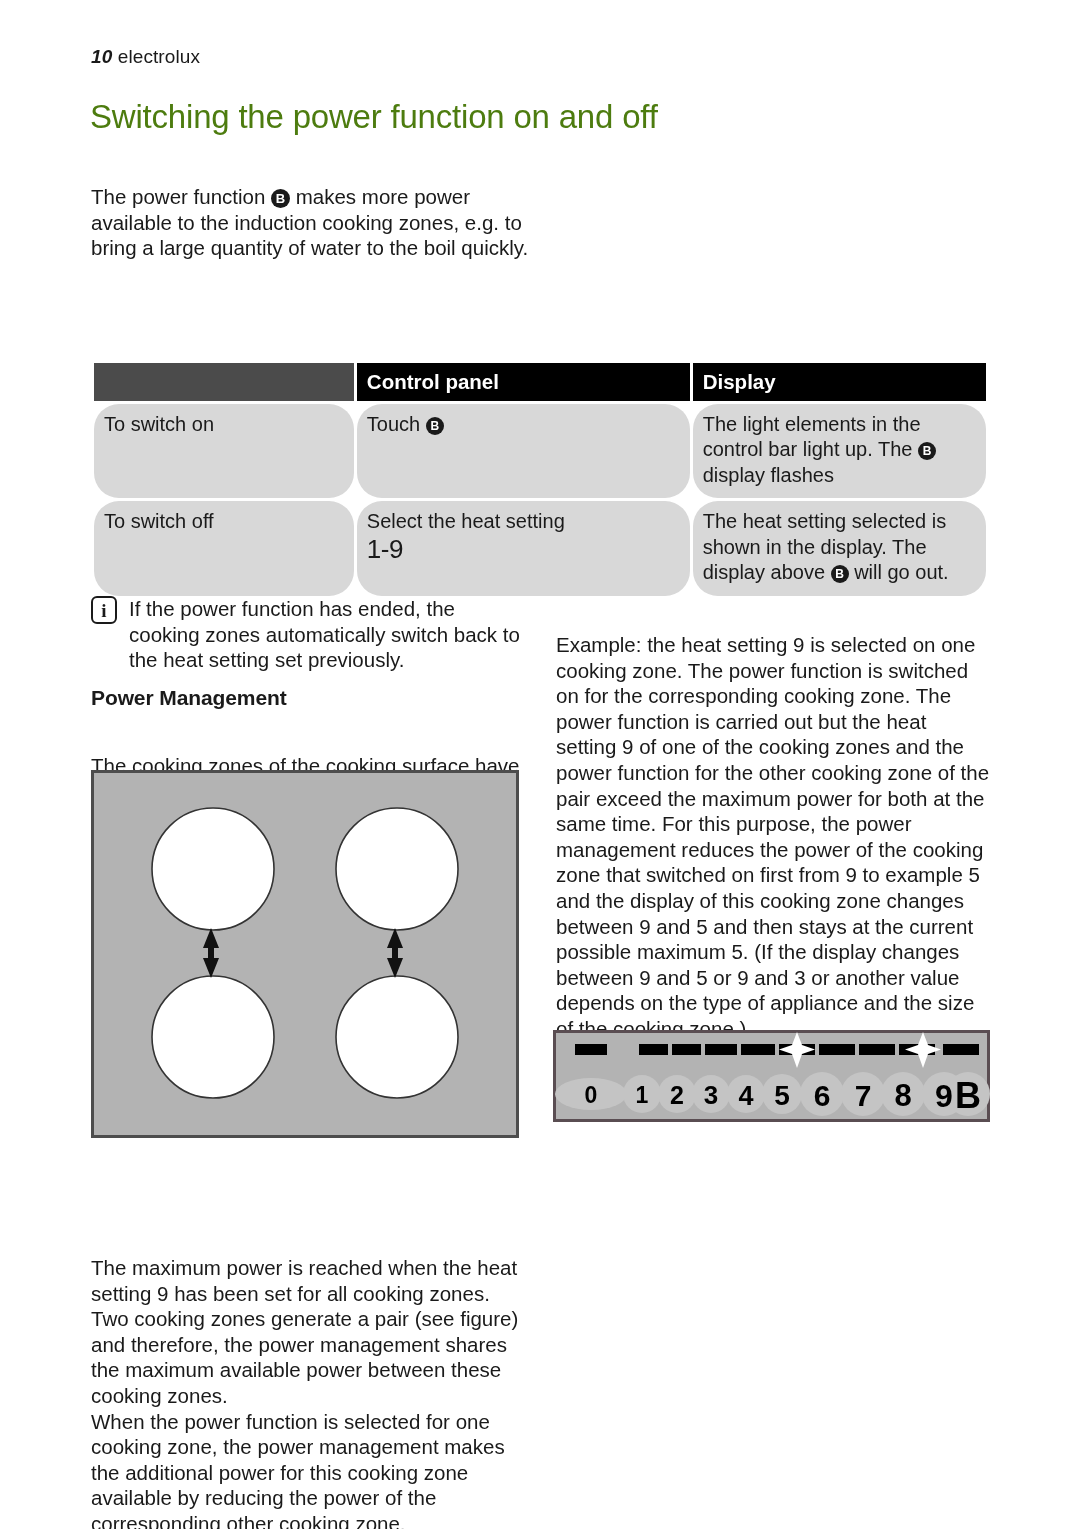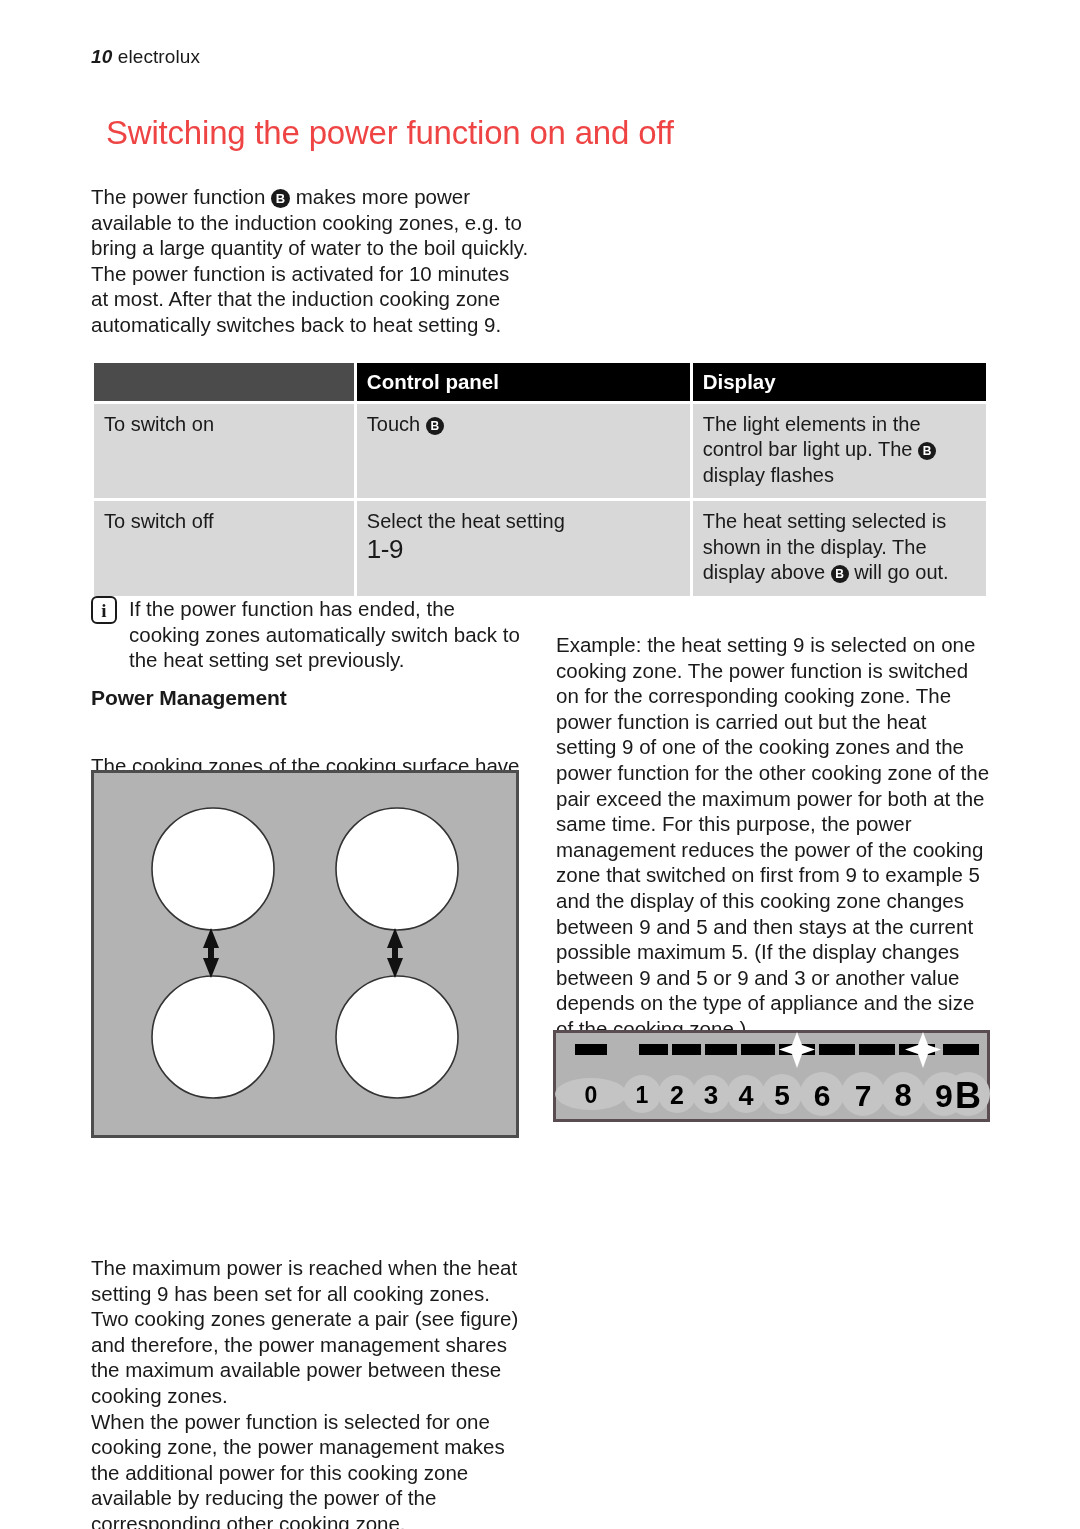--- a/index.html
+++ b/index.html
@@ -39,22 +39,22 @@
   }
 
   
   .doc-title {
     position: absolute;
     left: 90px;
     top: 98px;
     font-size: 33px;
     font-weight: normal;
     letter-spacing: -0.2px;
-    margin: 16px;
-    color: #ef4444;
+    margin: 0;
+    color: #4d7c0f;
   }
 
   .body-text {
     position: absolute;
     font-size: 20.5px;
     line-height: 25.6px;
     color: #1a1a1a;
     margin-top: 40px;
   }
   .body-text p { margin: 0; }
@@ -100,20 +100,21 @@
     font-weight: bold;
     font-size: 20.5px;
     height: 20px;
     padding-top: 6px;
     padding-bottom: 6px;
   }
   .spec-table thead th.blank { background: #4b4b4b; }
   .spec-table tbody td {
     background: #d8d8d8;
     color: #1a1a1a;
+    border-radius: 25px;
   }
   .col-a { width: 253px; }
   .col-b { width: 330px; }
   .col-c { width: 287px; }
   .heat-range {
     display: block;
     font-size: 26px;
     line-height: 30px;
     letter-spacing: -0.5px;
     margin-top: -1px;
@@ -188,21 +189,20 @@
 
   <div class="page-header">
     <span class="pagenum">10</span>
     <span class="brand">electrolux</span>
   </div>
 
   <h1 class="doc-title">Switching the power function on and off</h1>
 
   <div class="body-text" style="left:91px; top:144px; width:440px;">
     <p><span>The power function </span><span class="b-badge">B</span><span> makes more power available to the induction cooking zones, e.g. to bring a large quantity of water to the boil quickly.</span></p>
-    <p>The power function is activated for 10 minutes at most. After that the induction cooking zone automatically switches back to heat setting 9.</p>
   </div>
 
   <table class="spec-table">
     <thead>
       <tr>
         <th class="blank col-a"></th>
         <th class="col-b">Control panel</th>
         <th class="col-c">Display</th>
       </tr>
     </thead>

